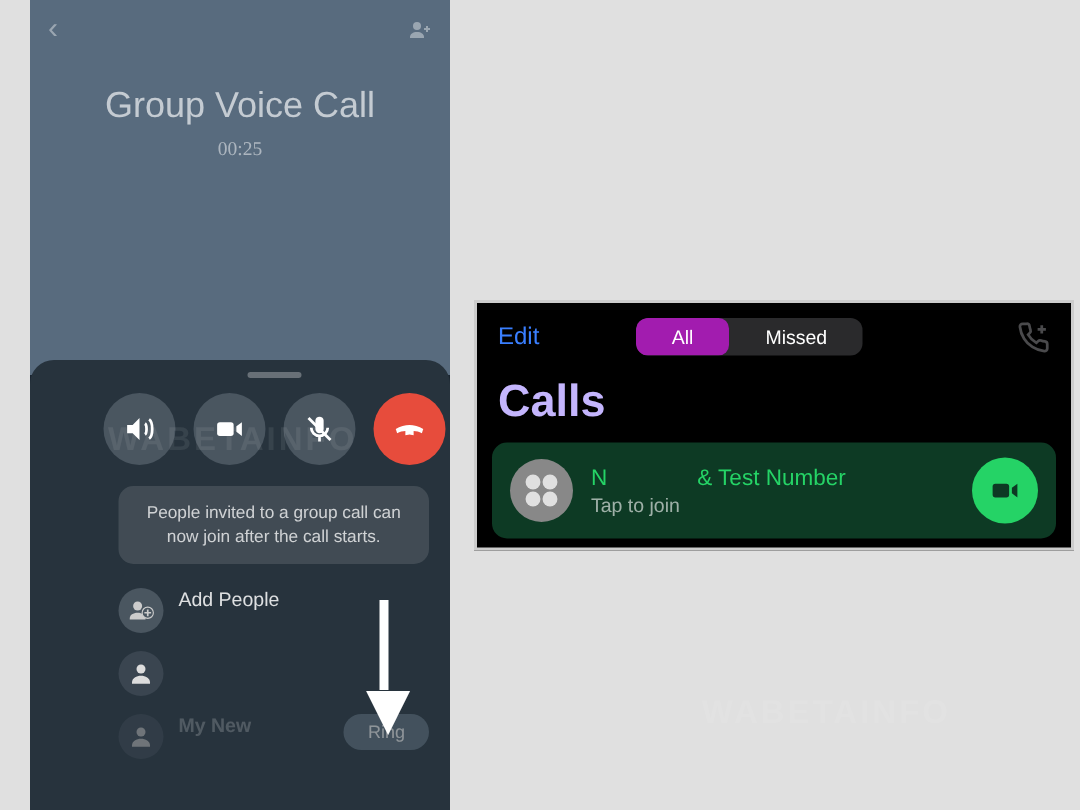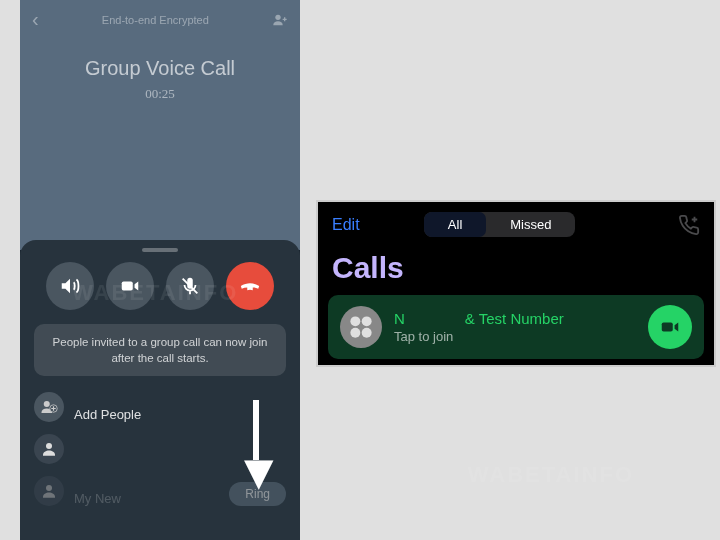--- a/index.html
+++ b/index.html
@@ -30,41 +30,42 @@
   align-items: center;
   padding: 8px 12px;
   font-size: 11px;
   color: rgba(255,255,255,0.4);
 }
 .encrypt-text { flex: 1; text-align: center; }
 
 .call-title {
   text-align: center;
   color: rgba(255,255,255,0.65);
-  font-size: 20px;
+  font-size: 24px;
   font-weight: 400;
   margin-top: 18px;
 }
 .call-timer {
   text-align: center;
   color: rgba(255,255,255,0.5);
   font-size: 13px;
   margin-top: 6px;
   font-family: Liberation Serif, serif;
 }
 
 
 .bottom-sheet {
   position: absolute;
   bottom: 0;
   left: 0;
   right: 0;
   height: 300px;
   background: #27333d;
   border-radius: 16px 16px 0 0;
+  padding-left: 45px;
 }
 
 .handle {
   width: 36px;
   height: 4px;
   background: rgba(255,255,255,0.3);
   border-radius: 2px;
   margin: 8px auto 0;
 }
 
@@ -93,41 +94,41 @@
   border-radius: 10px;
   padding: 10px 14px;
   color: rgba(255,255,255,0.75);
   font-size: 11.5px;
   text-align: center;
   line-height: 1.4;
 }
 
 .person-row {
   display: flex;
-  align-items: flex-end;
+  align-items: flex-start;
   padding: 6px 14px;
   gap: 10px;
 }
 .avatar {
   width: 30px;
   height: 30px;
   border-radius: 50%;
   display: flex;
   align-items: center;
   justify-content: center;
   flex-shrink: 0;
 }
 .av-grey { background: #4a5660; color: #9aa; }
 .av-dark { background: #3a4550; color: #aaa; }
 .person-name {
   color: rgba(255,255,255,0.85);
   font-size: 13px;
   flex: 1;
 }
-.person-dim { color: rgba(255,255,255,0.35); }
+.person-dim { color: rgba(255,255,255,0.35); font-weight: bold; }
 
 .ring-btn {
   background: #5a6b78;
   color: #e5e5e5;
   border-radius: 14px;
   padding: 5px 16px;
   font-size: 12px;
 }
 
 .arrow {
@@ -174,21 +175,21 @@
   background: #2a2a2c;
   border-radius: 8px;
   overflow: hidden;
   margin: 0 auto;
 }
 .seg-item {
   padding: 5px 24px;
   font-size: 13px;
   color: #fff;
 }
-.seg-active { background: #0f172a; border-radius: 7px; }
+.seg-active { background: #a21caf; border-radius: 7px; }
 .new-call-icon { color: #4a4a4c; margin-left: auto; }
 
 .calls-heading {
   color: #c4b5fd;
   font-size: 30px;
   font-weight: 700;
   padding: 4px 14px 10px;
 }
 
 .call-card {
@@ -239,21 +240,20 @@
 
 svg { display: block; }
 </style>
 </head>
 <body>
 
 <div class="phone-left">
   <div class="dim-overlay">
     <div class="top-bar">
       <span style="font-size:20px;color:rgba(255,255,255,0.4)">‹</span>
-      <span class="encrypt-text">End-to-end Encrypted</span>
       <span>
         <svg width="16" height="16" viewBox="0 0 24 24" fill="rgba(255,255,255,0.4)">
             <circle cx="9" cy="8" r="4"></circle>
             <path d="M9 14c-4 0-7 2-7 5v1h14v-1c0-3-3-5-7-5z"></path>
             <path d="M19 8v6M16 11h6" stroke="rgba(255,255,255,0.4)" stroke-width="2"></path>
           </svg>
       </span>
     </div>
     <div class="call-title">Group Voice Call</div>
     <div class="call-timer">00:25</div>

